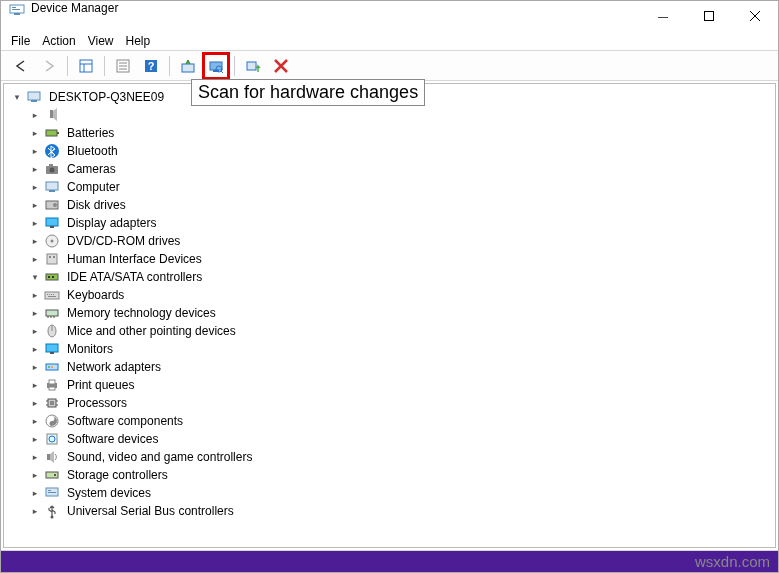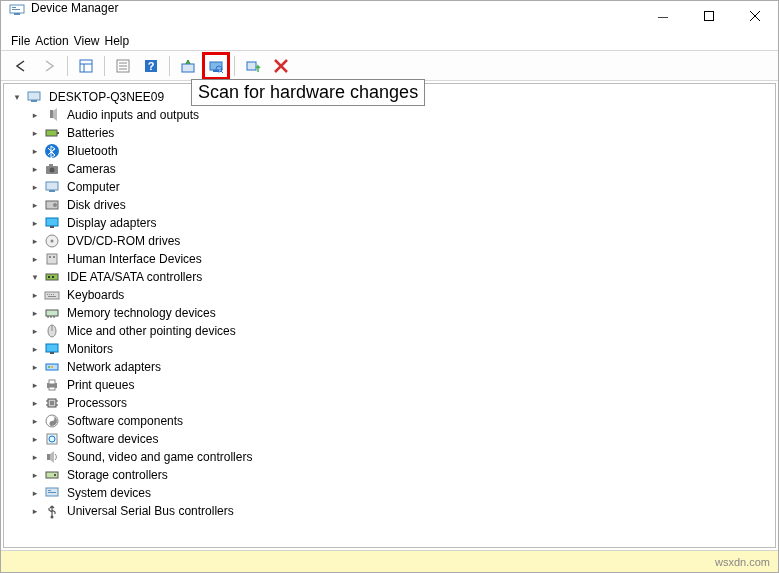--- a/index.html
+++ b/index.html
@@ -25,21 +25,21 @@
   .titlebar .title { flex: 0 0 auto; }
   .titlebar .spacer { flex: 1; }
   .wbtn {
     width: 46px; height: 30px; display: flex; align-items: center; justify-content: center;
     font-family: "Segoe UI Symbol", sans-serif; font-size: 10px;
   }
   .menubar {
     height: 20px;
     display: flex;
     align-items: center;
-    gap: 5px;
+    gap: 12px;
     padding: 0 10px;
     border-bottom: 1px solid #d8d8d8;
   }
   .menubar span { cursor: default; }
   .toolbar {
     height: 30px;
     display: flex;
     align-items: center;
     padding: 2px 6px;
     gap: 0;
@@ -94,27 +94,27 @@
   .label { padding: 1px 3px; }
   .label.selected {
     background: #cde8ff;
     border: 1px dotted #7ab7e8;
   }
   .indent0 { padding-left: 0px; }
   .indent1 { padding-left: 18px; }
   .indent2 { padding-left: 36px; }
   .statusbar {
     height: 22px;
-    background: #fef9c3;
+    background: #4c1d95;
     border-top: 1px solid #d4d4d4;
     display: flex;
     align-items: center;
     justify-content: flex-end;
     padding-right: 8px;
-    font-size: 11px;
+    font-size: 15px;
     color: #888;
   }
   svg { display:block; }
 </style>
 </head>
 <body>
 
 <div class="titlebar">
   <span class="icon">
     <svg width="16" height="16">
@@ -226,21 +226,20 @@
   </div>
   <div id="tree-children">
       <div class="node indent1">
         <span class="expander">▸</span>
         <span class="devicon">
           <svg width="16" height="16">
             <rect x="6" y="3" width="3" height="8" fill="#888"></rect>
             <path d="M9 4 L13 1 L13 14 L9 11 Z" fill="#bbb"></path>
           </svg>
         </span>
-        <span class="label">Audio inputs and outputs</span>
       </div>
       <div class="node indent1">
         <span class="expander">▸</span>
         <span class="devicon">
           <svg width="16" height="16">
             <rect x="2" y="5" width="11" height="6" fill="#8bc34a" stroke="#555"></rect>
             <rect x="13" y="7" width="2" height="2" fill="#555"></rect>
           </svg>
         </span>
         <span class="label">Batteries</span>

